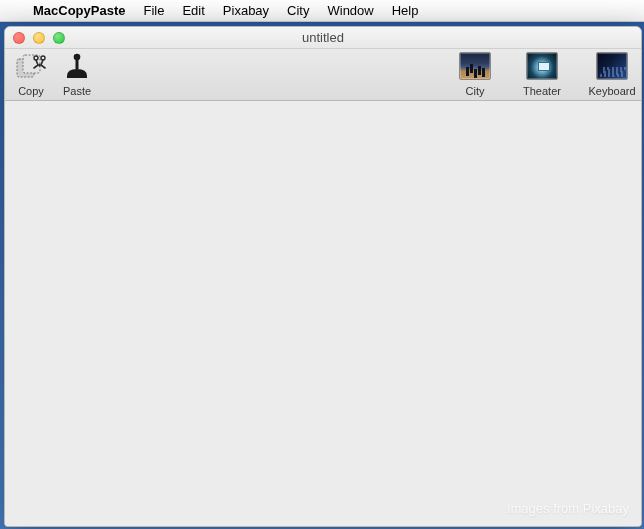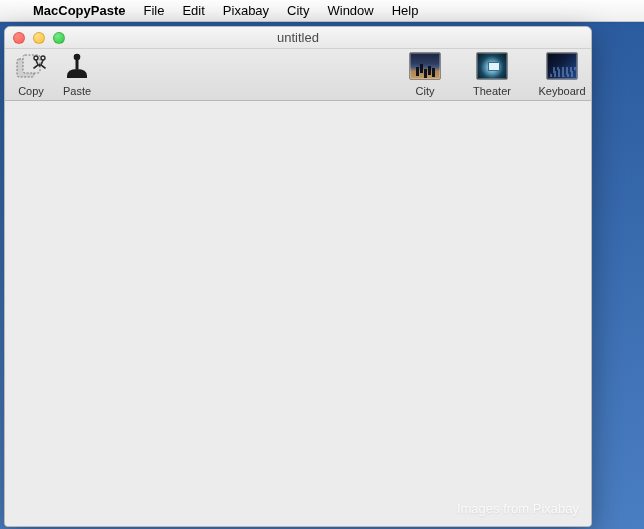--- a/index.html
+++ b/index.html
@@ -1,21 +1,21 @@
 <!DOCTYPE html>
 <html><head>
   <meta charset="utf-8">
   <style>
     * { margin:0; padding:0; box-sizing:border-box; font-family:-apple-system,BlinkMacSystemFont,"Helvetica Neue",sans-serif; }
     body { width:644px; height:529px; background:linear-gradient(to bottom,#2a5a9e 0%,#3a6cb0 50%,#4a7ec2 100%); overflow:hidden; font-size:13px; color:#000; }
     .menubar { height:22px; background:linear-gradient(to bottom,#fdfdfd,#f0f0f0); border-bottom:1px solid #c8c8c8; display:flex; align-items:center; padding:0 10px; gap:0; box-shadow:0 1px 2px rgba(0,0,0,0.08); }
     .apple-logo { font-size:15px; margin-right:14px; line-height:1; }
     .menubar-item { padding:16px 9px; height:36px; display:flex; align-items:center; cursor:default; }
     .menubar-item.bold { font-weight:700; }
-    .window { position:absolute; left:4px; top:26px; width:588px; height:501px; background:#ececec; border:1px solid #b8b8b8; border-radius:6px 6px 4px 4px; overflow:hidden; box-shadow:0 8px 30px rgba(0,0,0,0.35); }
+    .window { position:absolute; left:4px; top:26px; width:638px; height:501px; background:#ececec; border:1px solid #b8b8b8; border-radius:6px 6px 4px 4px; overflow:hidden; box-shadow:0 8px 30px rgba(0,0,0,0.35); }
     .titlebar { height:22px; background:linear-gradient(to bottom,#f6f6f6,#e8e8e8); border-bottom:1px solid #d0d0d0; display:flex; align-items:center; position:relative; }
     .traffic { display:flex; gap:8px; padding-left:8px; }
     .dot { width:12px; height:12px; border-radius:50%; border:0.5px solid rgba(0,0,0,0.15); }
     .dot.red { background:radial-gradient(circle at 35% 30%,#ff8a80,#ff5f57); }
     .dot.yellow { background:radial-gradient(circle at 35% 30%,#ffe08a,#ffbd2e); }
     .dot.green { background:radial-gradient(circle at 35% 30%,#7ee787,#28c940); }
     .title { position:absolute; left:0; right:0; text-align:center; font-size:13px; color:#4a4a4a; pointer-events:none; }
     .toolbar { height:52px; background:linear-gradient(to bottom,#eaeaea,#dcdcdc); border-bottom:1px solid #b8b8b8; display:flex; align-items:flex-start; padding:3px 6px 0; }
     .tool-left { display:flex; gap:6px; }
     .tool-right { display:flex; gap:24px; margin-left:auto; }

